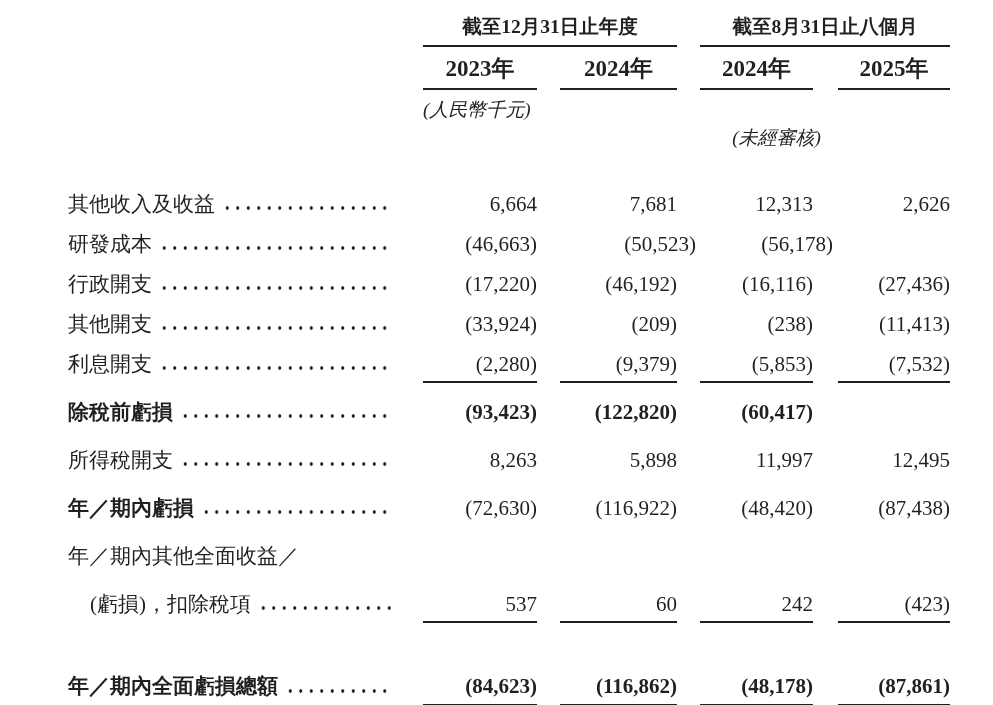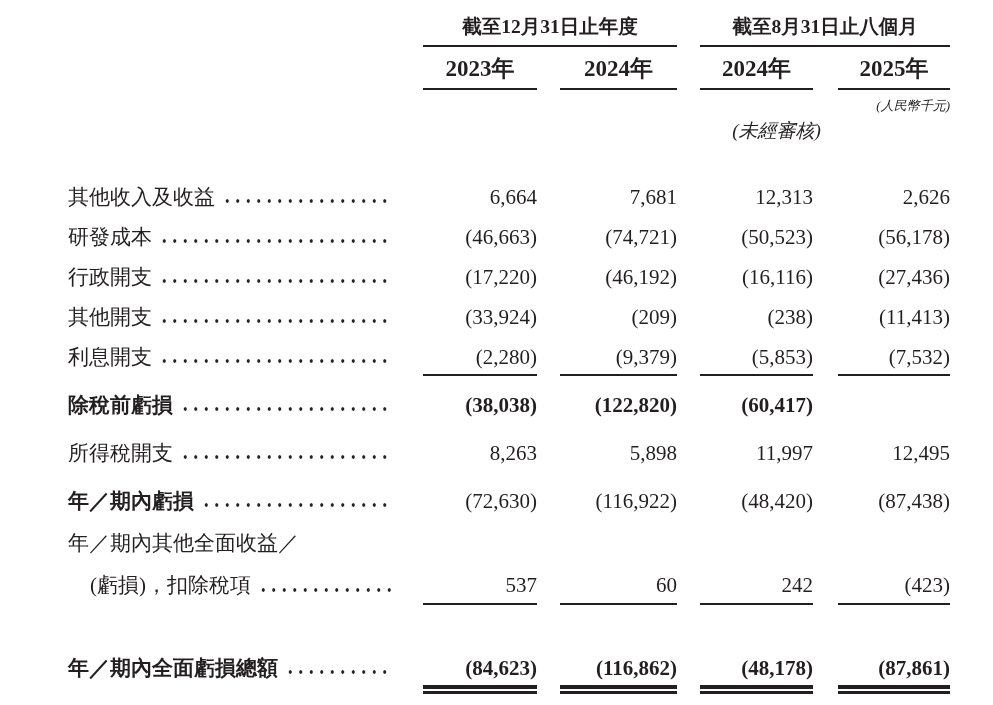--- a/index.html
+++ b/index.html
@@ -26,21 +26,21 @@
 
   .hrow2 { display:flex; align-items:flex-end; margin-top:9px; }
   .yc {
     font-weight:bold; font-size:23px; line-height:1.15; text-align:center;
     padding-bottom:5px; border-bottom:2.2px solid #231f20; box-sizing:border-box;
   }
   .w1{width:114px}.gp1{width:23px}.w2{width:117px}.gp2{width:23px}
   .w3{width:113px}.gp3{width:25px}.w4{width:112px}
 
   .unit-row { display:flex; margin-top:9px; }
-  .unit-cell { width:527px; text-align:right; font-style:italic; font-size:13px; line-height:1.15; }
+  .unit-cell { width:527px; text-align:left; font-style:italic; font-size:19px; line-height:1.15; }
   .audit-row { display:flex; margin-top:6px;align-items:flex-end; }
   .audit-spacer { width:652px; }
   .audit-cell { width:113px; text-align:center; font-style:italic; font-size:19px; line-height:1.15; }
 
   
   .drow { display:flex; align-items:flex-end; margin-top:10px; }
   .drow > div {
     border-bottom:2px solid transparent;
     padding-bottom:5px;
     box-sizing:content-box;
@@ -53,21 +53,21 @@
     height:6px; margin:0 30px 5px 7px;
     background-image:radial-gradient(circle, #231f20 1.5px, transparent 1.9px);
     background-size:10.5px 6px;
     background-repeat:repeat-x;
     background-position:left bottom;
   }
   .num { text-align:right; }
 
   .m-mid { margin-top:18px; }          
   .m-first { margin-top:44px; }        
-  .m-tight { margin-top:12px; }         
+  .m-tight { margin-top:18px; }         
   .m-total { margin-top:52px; }        
 
   .bold-label .lc { font-weight:700; }
   .bold-vals .num { font-weight:700; }
   .indent .row-label { margin-left:22px; }
 
   .ruled > .num { border-bottom-color:#231f20; }
 
   .total-row > div { border-bottom-width:4.5px; }
   .total-row > .num { border-bottom-color:#231f20; position:relative; }
@@ -123,21 +123,20 @@
       <div class="num w4">2,626</div>
     </div>
 
     <div class="drow">
       <div class="lc">
           <span class="row-label">研發成本</span>
           <span class="leader"></span>
         </div>
       <div class="num w1">(46,663)</div>
       <div class="gp1"></div>
-      <div class="num w2">(74,721)</div>
       <div class="gp2"></div>
       <div class="num w3">(50,523)</div>
       <div class="gp3"></div>
       <div class="num w4">(56,178)</div>
     </div>
 
     <div class="drow">
       <div class="lc">
           <span class="row-label">行政開支</span>
           <span class="leader"></span>
@@ -177,21 +176,21 @@
       <div class="num w3">(5,853)</div>
       <div class="gp3"></div>
       <div class="num w4">(7,532)</div>
     </div>
 
     <div class="drow m-mid bold-label bold-vals">
       <div class="lc">
           <span class="row-label">除稅前虧損</span>
           <span class="leader"></span>
         </div>
-      <div class="num w1">(38,038)</div>
+      <div class="num w1">(93,423)</div>
       <div class="gp1"></div>
       <div class="num w2">(122,820)</div>
       <div class="gp2"></div>
       <div class="num w3">(60,417)</div>
       <div class="gp3"></div>
     </div>
 
     <div class="drow m-mid">
       <div class="lc">
           <span class="row-label">所得稅開支</span>

